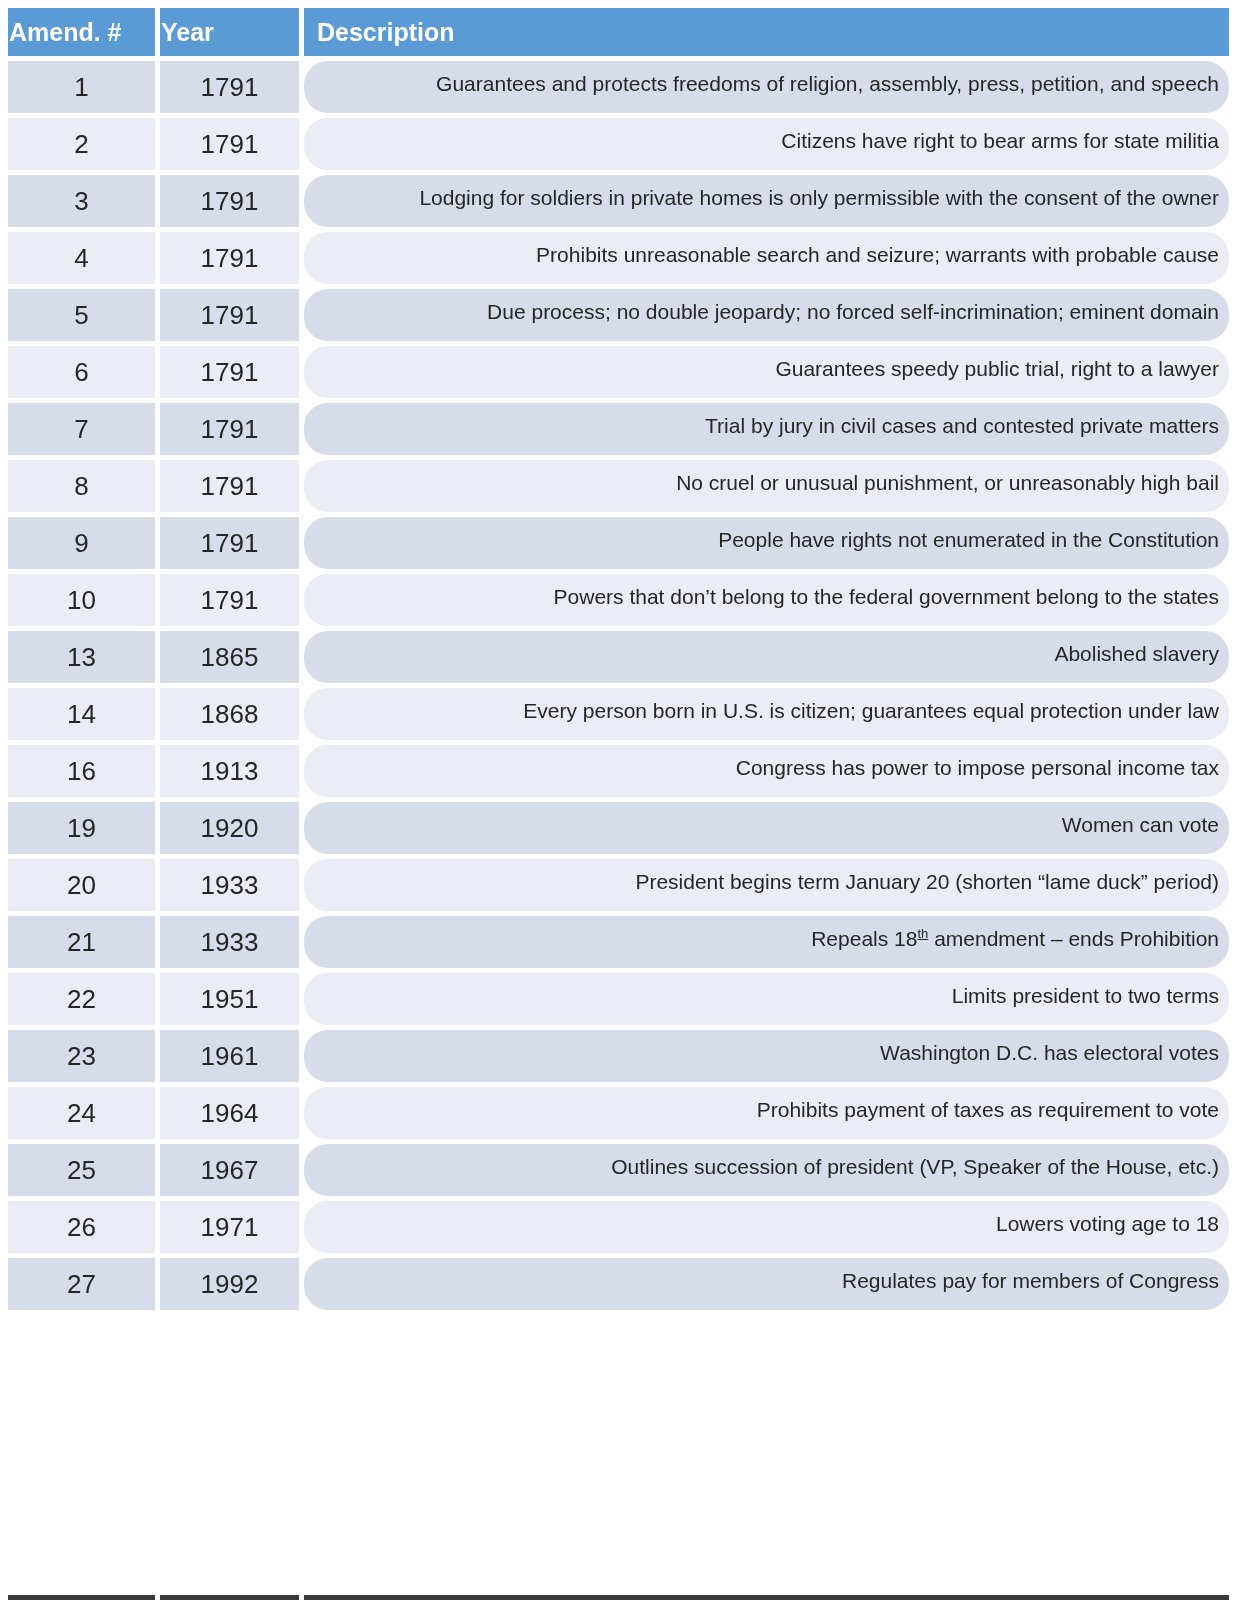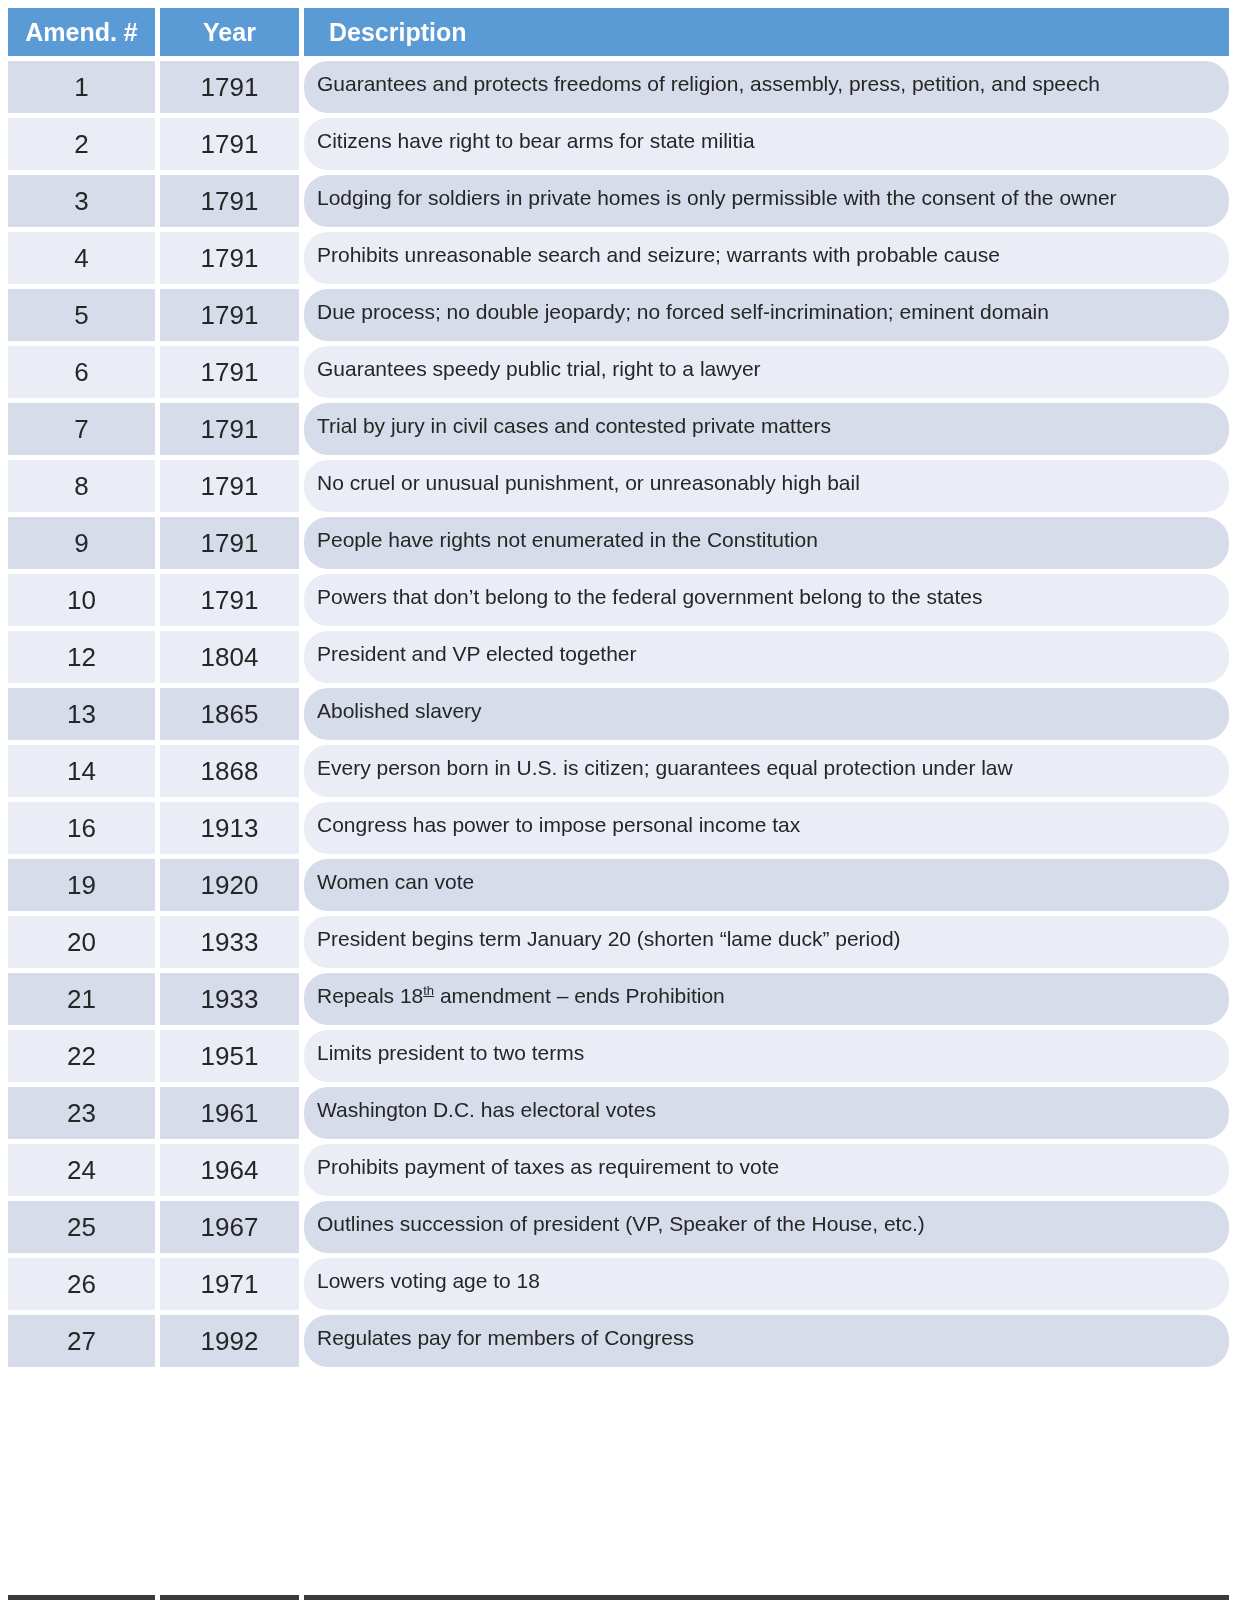--- a/index.html
+++ b/index.html
@@ -35,35 +35,35 @@
     box-sizing: border-box;
   }
   thead th {
     background: var(--header-bg, #5B9BD5);
     color: var(--header-text, #FFFFFF);
     height: 48px;
     font-size: 25px;
     font-weight: bold;
     vertical-align: middle;
   }
-  th.col-num, th.col-year { text-align: center; margin-top: 21px; }
-  th.col-desc { text-align: left; padding-left: 25px; }
+  th.col-num, th.col-year { text-align: left; margin-top: 21px; }
+  th.col-desc { text-align: left; padding-left: 13px; }
   tbody td {
     height: 52px;
     vertical-align: middle;
     color: var(--body-text, #262626);
   }
   tbody tr.odd  td { background: var(--row-odd-bg, #D6DCE9); }
   tbody tr.even td { background: var(--row-even-bg, #EAEDF6); }
   td.col-num, td.col-year {
     text-align: center;
     font-size: 26px;
   }
   td.col-desc {
-    text-align: left;
+    text-align: right;
     font-size: 21px;
     padding: 0 10px 7px 13px;
     border-radius: 24px;
   }
   td.col-desc sup {
     font-size: 0.62em;
     line-height: 0;
     text-decoration: underline;
   }
   .bottom-strip .seg {
@@ -137,25 +137,20 @@
         <tr class="odd">
           <td class="col-num">9</td>
           <td class="col-year">1791</td>
           <td class="col-desc">People have rights not enumerated in the Constitution</td>
         </tr>
         <tr class="even">
           <td class="col-num">10</td>
           <td class="col-year">1791</td>
           <td class="col-desc">Powers that don’t belong to the federal government belong to the states</td>
         </tr>
-        <tr class="even">
-          <td class="col-num">12</td>
-          <td class="col-year">1804</td>
-          <td class="col-desc">President and VP elected together</td>
-        </tr>
         <tr class="odd">
           <td class="col-num">13</td>
           <td class="col-year">1865</td>
           <td class="col-desc">Abolished slavery</td>
         </tr>
         <tr class="even">
           <td class="col-num">14</td>
           <td class="col-year">1868</td>
           <td class="col-desc">Every person born in U.S. is citizen; guarantees equal protection under law</td>
         </tr>

